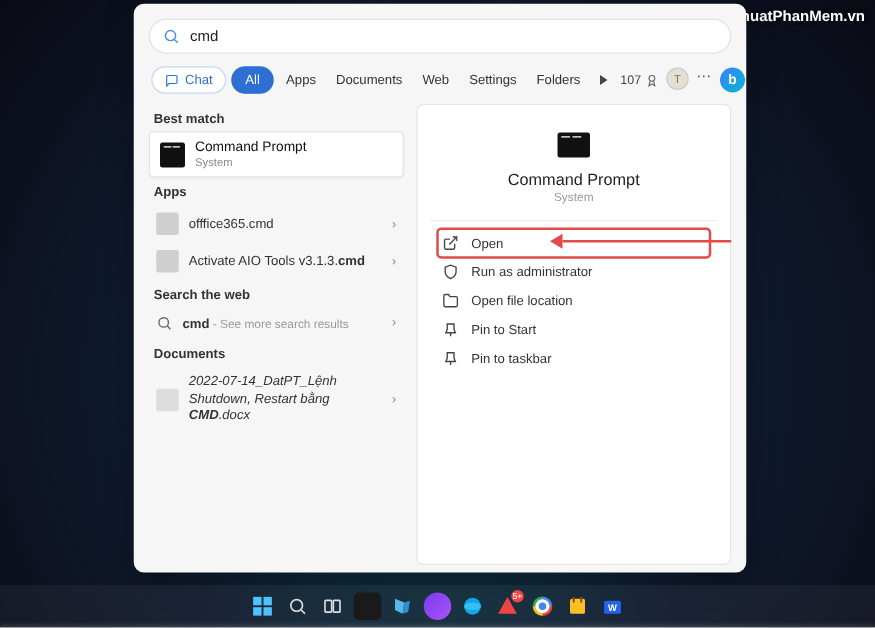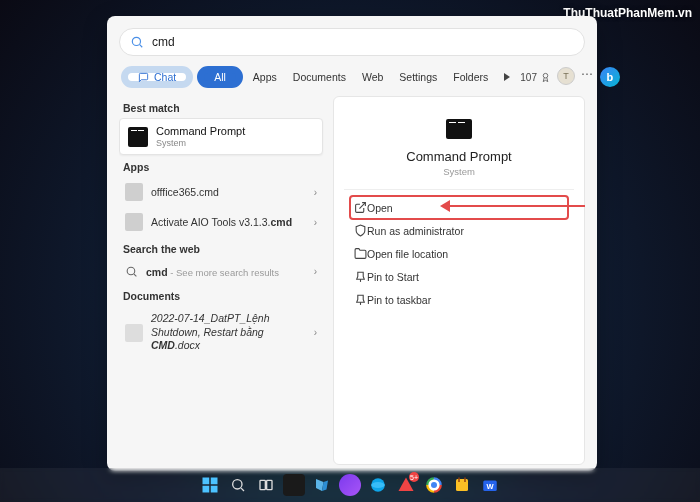--- a/index.html
+++ b/index.html
@@ -5,31 +5,31 @@
   * { box-sizing: border-box; margin: 0; padding: 0; font-family: "Segoe UI", -apple-system, sans-serif; }
   html, body { width: 700px; height: 502px; overflow: hidden; }
   .desktop {
     width: 700px; height: 502px;
     background: radial-gradient(circle at 50% 60%, #0a4d5a 0%, #0b3a46 20%, #0f1a2e 55%, #0a0a14 100%);
     position: relative;
   }
   .start-panel {
     position: absolute; left: 107px; top: 3px; width: 490px; height: 455px;
     background: #f6f6f6; border-radius: 8px; box-shadow: 0 8px 24px rgba(0,0,0,0.3);
-    display: flex; flex-direction: column; padding: 12px 12px 6px 12px; margin-top: 13px;
+    display: flex; flex-direction: column; padding: 12px 12px 6px 12px;
   }
   .search-box {
     height: 28px; background: #fff; border: 1px solid #e2e2e2; border-radius: 16px;
     display: flex; align-items: center; padding: 0 10px; gap: 8px; margin-bottom: 10px;
   }
   .search-box svg { flex: 0 0 14px; }
   .search-box .txt { font-size: 12px; color: #222; }
   .tabs { display: flex; align-items: center; gap: 4px; margin-bottom: 8px; padding: 0 2px; }
   .pill {
-    height: 22px; padding: 0 10px; border-radius: 12px; border: 7px solid #22c55e;
+    height: 22px; padding: 0 10px; border-radius: 12px; border: 1px solid #22c55e;
     display: flex; align-items: center; gap: 5px; font-size: 10.5px; color: #333; background: #fff;
     cursor: pointer;
   }
   .pill.chat { color: #2d6fd2; border-color: #c5d9f0; }
   .pill.all { background: #2d6fd2; color: #fff; border-color: #2d6fd2; }
   .pill.plain { border: none; background: transparent; padding: 0 6px; }
   .tabs-right { margin-left: auto; display: flex; gap: 6px; }
   .badge-count { font-size: 10px; color: #444; display: flex; align-items: center; gap: 3px; }
   .avatar { width: 18px; height: 18px; border-radius: 50%; background: #e6e0d2; border: 1px solid #ccc; display: flex; align-items: center; justify-content: center; font-size: 9px; color: #7a7258; }
   .body { display: flex; flex: 1; gap: 10px; overflow: hidden; }
@@ -50,21 +50,21 @@
   .list-row .chev { margin-left: auto; color: #888; font-size: 10px; }
   .file-icon { width: 18px; height: 18px; background: #ddd; border-radius: 2px; flex-shrink: 0; }
   .file-icon.cmd { background: #cfcfcf; }
   .muted { color: #9a9a9a; font-size: 9.5px; text-align: center; }
   .col-right { flex: 1; background: #fff; border: 1px solid #e6e6e6; border-radius: 6px; padding: 16px 16px 10px 16px; display: flex; flex-direction: column; align-items: stretch; }
   .preview-icon { width: 26px; height: 20px; background: #111; border-radius: 2px; margin: 6px auto 10px auto; position: relative; }
   .preview-icon::after { content: ""; position: absolute; left: 3px; top: 3px; width: 7px; height: 1px; background: #fff; box-shadow: 9px 0 0 #fff; }
   .preview-title { text-align: center; font-size: 13px; color: #222; }
   .preview-sub { text-align: center; font-size: 9.5px; color: #999; margin-top: 2px; margin-bottom: 12px; }
   .divider { height: 1px; background: #eee; margin: 0 -6px 6px -6px; }
-  .action-row { display: flex; align-items: center; padding: 5px 4px; font-size: 10.5px; color: #333; cursor: pointer; border-radius: 3px; position: relative; }
+  .action-row { display: flex; align-items: center; gap: 10px; padding: 5px 4px; font-size: 10.5px; color: #333; cursor: pointer; border-radius: 3px; position: relative; }
   .action-row svg { flex: 0 0 13px; }
   .action-row.highlight { outline: 2px solid #e34b4b; outline-offset: -1px; }
   .arrow-callout { position: absolute; left: 90px; top: 2px; width: 150px; height: 16px; pointer-events: none; }
   .arrow-line { position: absolute; left: 10px; top: 7px; width: 136px; height: 2px; background: #e34b4b; }
   .arrow-head { position: absolute; left: 0; top: 2px; width: 0; height: 0; border-top: 6px solid transparent; border-bottom: 6px solid transparent; border-right: 10px solid #e34b4b; }
   .watermark { position: absolute; right: 8px; top: 6px; font-size: 12px; font-weight: 600; color: #fff; text-shadow: 0 0 4px rgba(0,0,0,.6); }
   .taskbar { position: absolute; left: 0; right: 0; bottom: 0; height: 34px; display: flex; align-items: center; justify-content: center; gap: 6px; background: rgba(255,255,255,0.05); backdrop-filter: blur(2px); }
   .tb-icon { width: 22px; height: 22px; border-radius: 4px; display: flex; align-items: center; justify-content: center; }
   .tb-icon svg { display: block; }
   .b-logo { width: 20px; height: 20px; border-radius: 50%; background: linear-gradient(135deg,#3b82f6,#06b6d4); display: flex; align-items: center; justify-content: center; color: #fff; font-size: 11px; font-weight: 700; }

